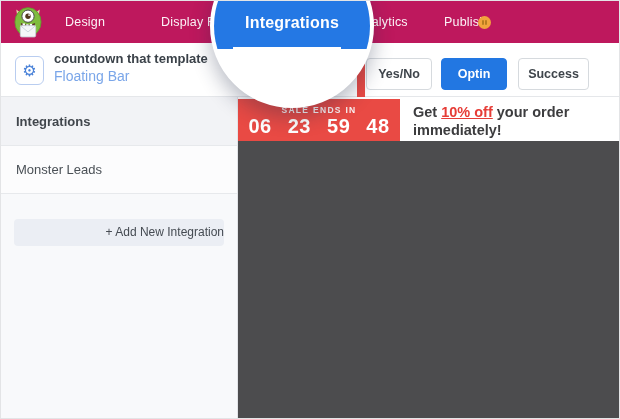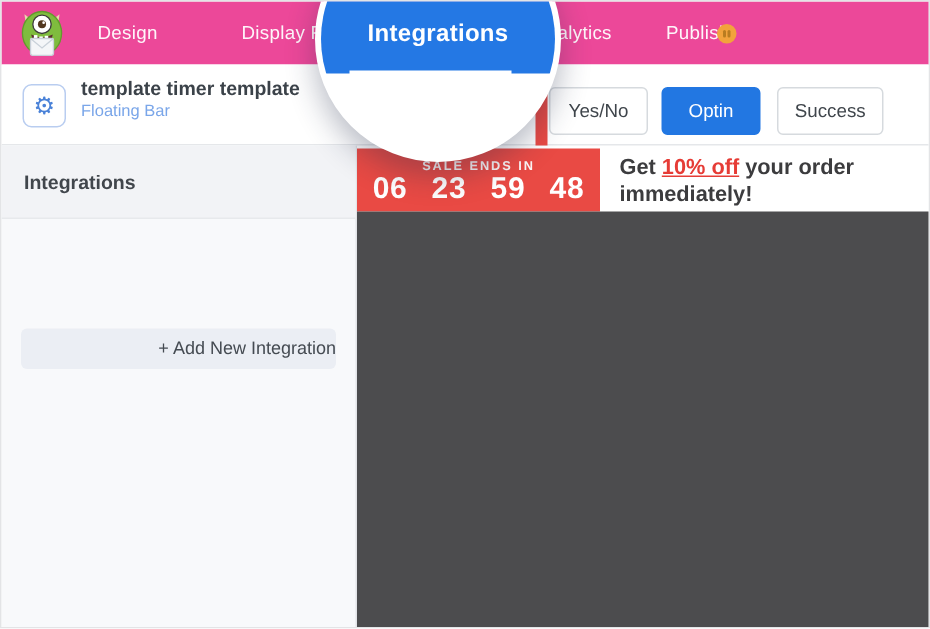--- a/index.html
+++ b/index.html
@@ -3,21 +3,21 @@
 <meta charset="utf-8">
 <style>
   * { margin:0; padding:0; box-sizing:border-box; }
   body { font-family:"Liberation Sans","DejaVu Sans",sans-serif; background:#fff; }
   #app {
     position:relative; width:620px; height:419px; overflow:hidden;
     background:#fff; border:1px solid #e3e4e6;
   }
 
   
-  .nav { position:absolute; left:0; top:0; width:620px; height:42px; background:#ec4899; z-index:1; }
+  .nav { position:absolute; left:0; top:0; width:620px; height:42px; background:#be185d; z-index:1; }
   .nav-tab {
     position:absolute; top:14px; font-size:12.5px; font-weight:500;
     color:rgba(255,255,255,.95); letter-spacing:.2px; white-space:nowrap; cursor:pointer;
   }
   .logo { position:absolute; left:9px; top:3px; width:36px; height:37px; }
   .badge {
     position:absolute; left:477px; top:15px; width:13px; height:13px; border-radius:50%;
     background:#f2a33c; display:flex; align-items:center; justify-content:center; gap:1.5px;
   }
   .badge i { display:block; width:1.6px; height:5px; background:#b97c20; border-radius:1px; }
@@ -27,24 +27,24 @@
     position:absolute; left:0; top:42px; width:620px; height:54px;
     background:#fff; border-bottom:1px solid #e5e7ea; z-index:2;
   }
   .gear-btn {
     position:absolute; left:14px; top:13px; width:29px; height:29px;
     border:1px solid #b9cdf0; border-radius:6px; background:#fff;
     color:#4a82d8; font-size:16px; line-height:27px; text-align:center; cursor:pointer;
     font-family:"DejaVu Sans",sans-serif;
   }
   .camp-title { position:absolute; left:53px; top:8px; font-size:13px; font-weight:bold; color:#3b4249; }
-  .camp-sub   { position:absolute; left:53px; top:25px; font-size:11px; font-weight:500; color:#7aa6e9; }
+  .camp-sub   { position:absolute; left:53px; top:25px; font-size:14px; font-weight:500; color:#7aa6e9; }
   .view-btn {
     position:absolute; top:15px; height:32px; border-radius:4px; cursor:pointer;
-    font-size:12.5px; font-weight:normal; text-align:center; line-height:30px;
+    font-size:12.5px; font-weight:bold; text-align:center; line-height:30px;
     background:#fff; border:1px solid #d6dade; color:#3f454b;
   }
   .view-btn.active { background:#2277e2; border-color:#2277e2; color:#fff; }
   .red-strip { position:absolute; left:356px; top:52px; width:8px; height:44px; background:#e94a44; z-index:5; }
 
   
   .magnifier {
     position:absolute; left:209px; top:-57px; width:164px; height:164px;
     border:4px solid #fff; border-radius:50%; background:#fff; overflow:hidden;
     box-shadow:0 9px 20px rgba(35,45,70,.32); z-index:30;
@@ -122,31 +122,32 @@
     <span class="nav-tab" style="left:355px">Analytics</span>
     <span class="nav-tab" style="left:443px">Publish</span>
     <span class="badge">
         <i></i>
         <i></i>
       </span>
   </div>
 
   <div class="header">
     <div class="gear-btn">⚙</div>
-    <div class="camp-title">template timer template</div>
+    <div class="camp-title">countdown that template</div>
     <div class="camp-sub">Floating Bar</div>
     <div class="view-btn" style="left:365px;width:66px">Yes/No</div>
     <div class="view-btn" style="left:517px;width:71px">Success</div>
     <div class="view-btn active" style="left:440px;width:66px">Optin</div>
   </div>
 
   <div class="red-strip"></div>
 
   <div class="sidebar">
     <div class="side-row active">Integrations</div>
+    <div class="side-row normal">Monster Leads</div>
     <button class="add-btn">+ Add New Integration</button>
   </div>
 
   <div class="preview">
     <div class="float-bar">
       <div class="bar-red">
         <div class="bar-red-label">SALE ENDS IN</div>
         <div class="bar-digits">06 23 59 48</div>
       </div>
       <div class="bar-msg"><span>Get </span><span class="hl">10% off</span><span> your order immediately!</span></div>

